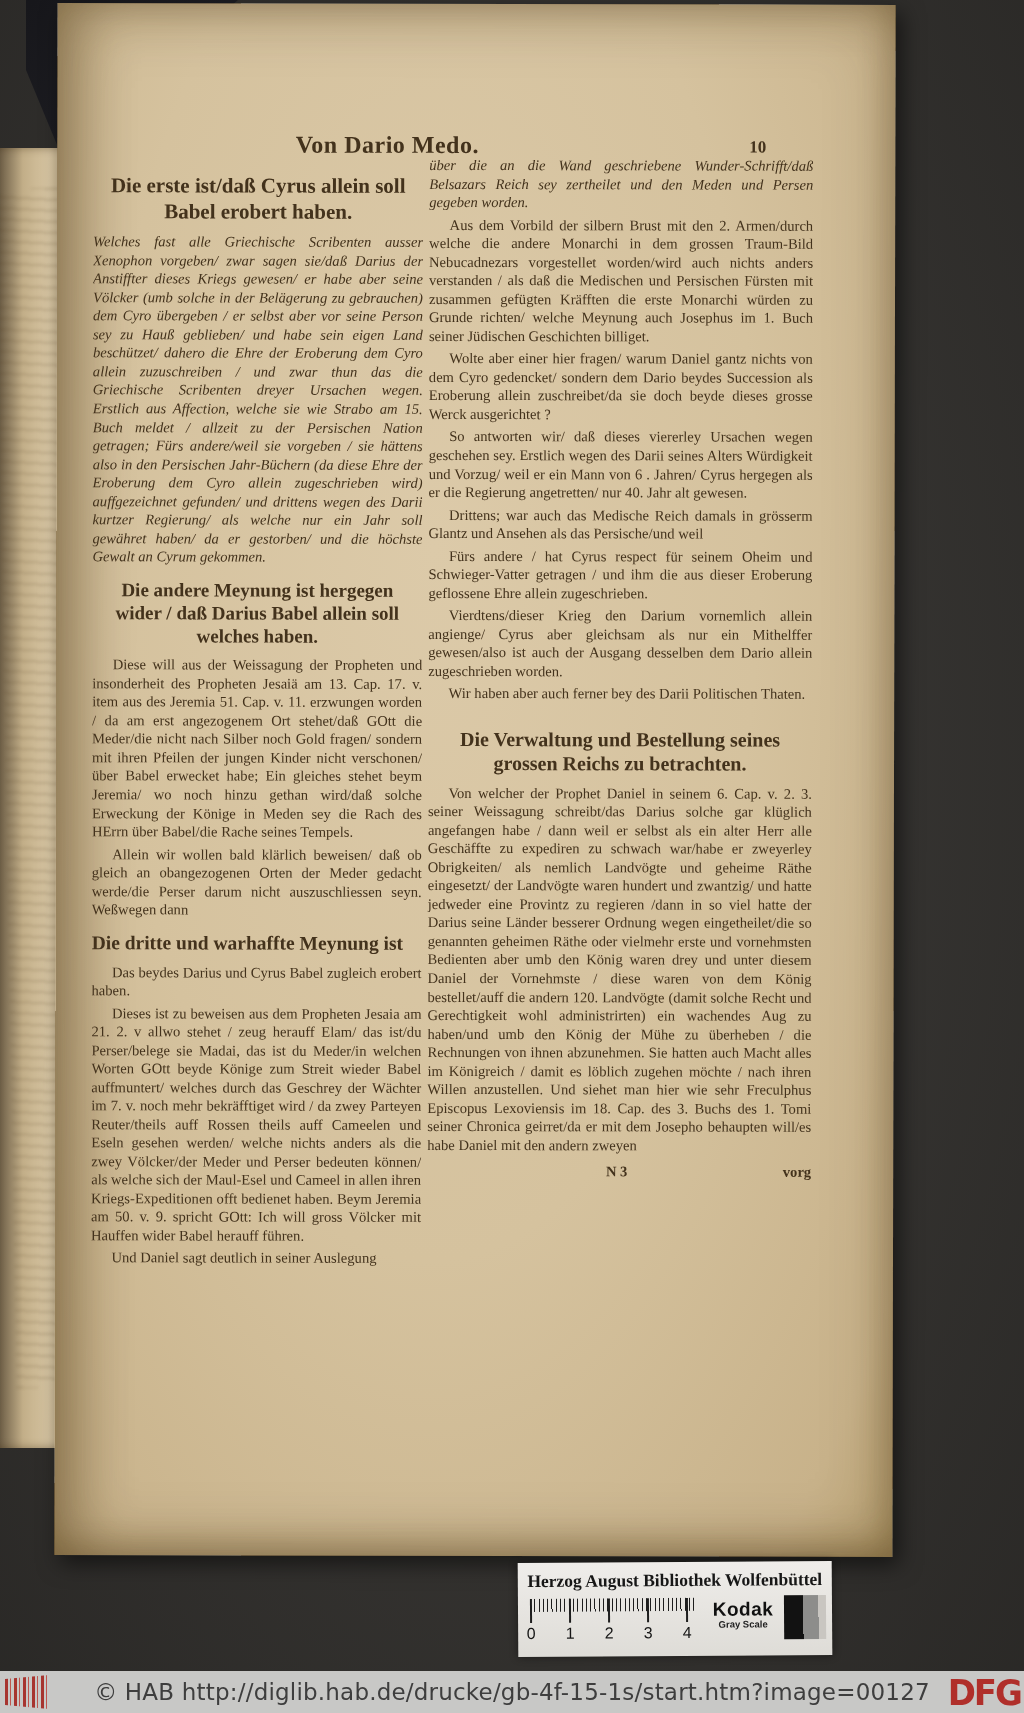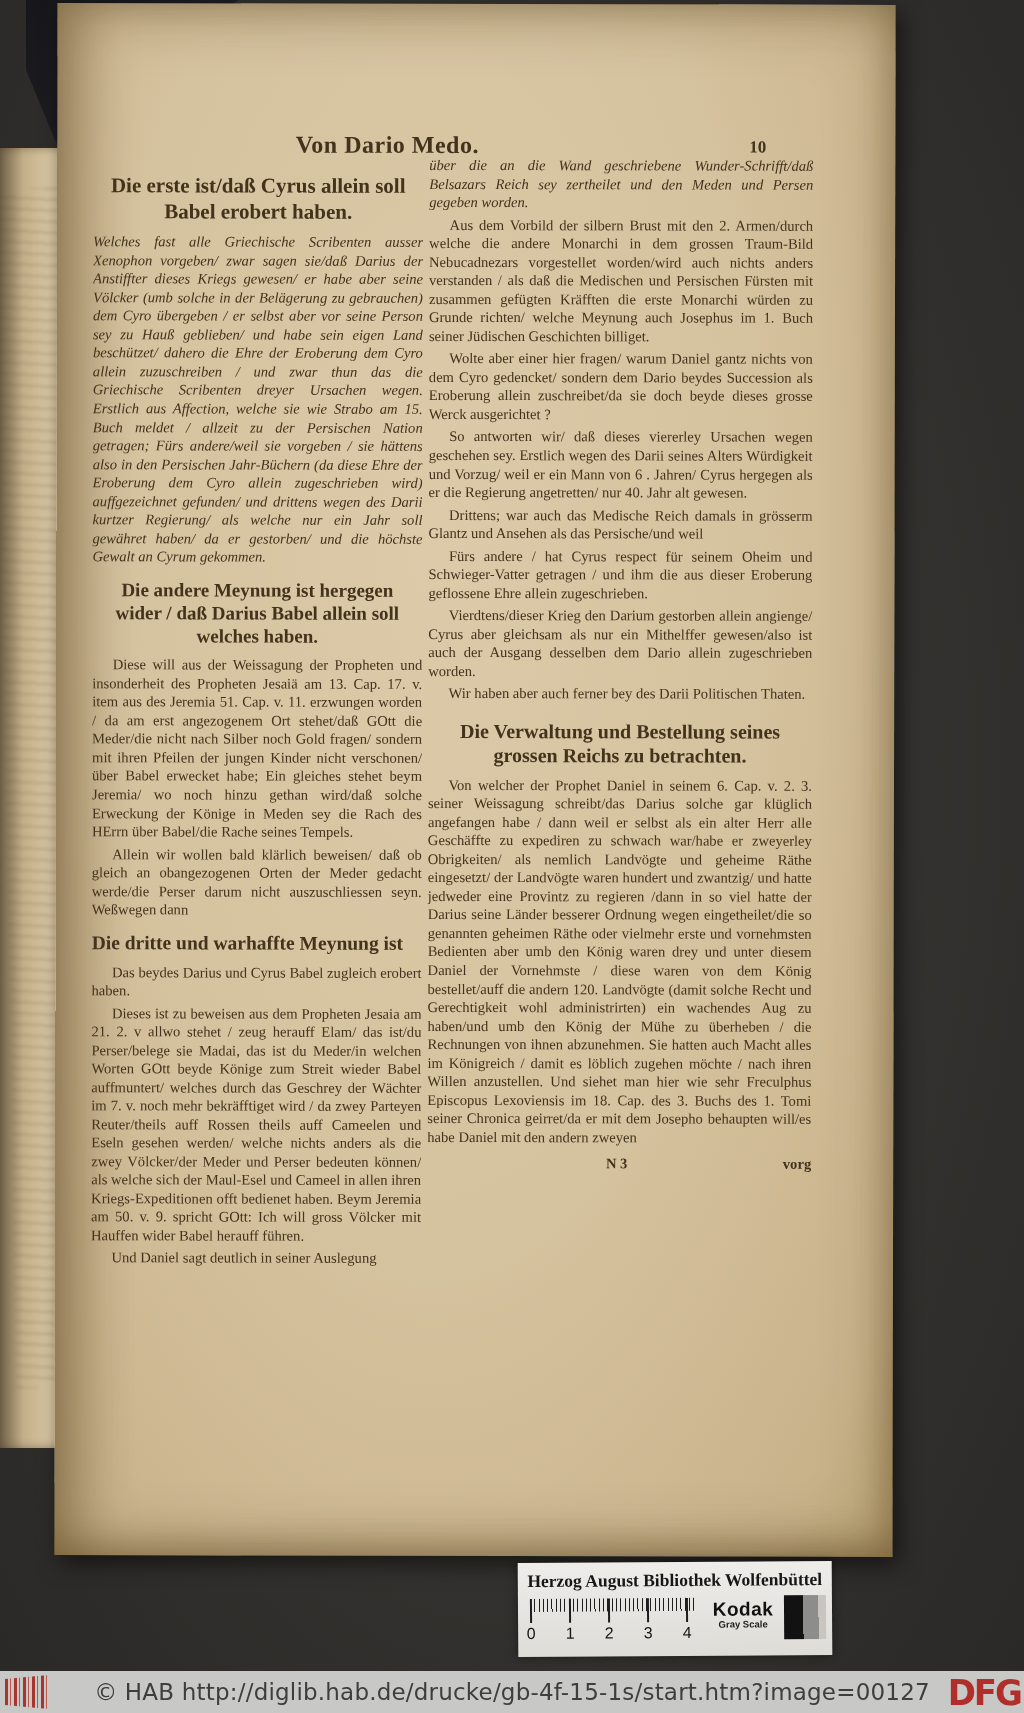--- a/index.html
+++ b/index.html
@@ -28,21 +28,21 @@
   .running-head{position:absolute;top:128px;left:120px;width:420px;text-align:center;
     font-weight:bold;font-size:24px;letter-spacing:.5px;}
   .pageno{position:absolute;top:133px;left:692px;font-size:17px;font-weight:bold;}
   .col{position:absolute;font-size:14.6px;line-height:1.27;text-align:justify;}
   #colL{top:168px;left:36px;width:330px;height:1360px;overflow:hidden;}
   #colR{top:152px;left:372px;width:384px;height:1330px;overflow:hidden;}
   .head{font-weight:bold;text-align:center;line-height:1.22;margin:12px 6px 8px;}
   .h1{font-size:21px;margin-top:2px;}
   .h2{font-size:19px;}
   .h3{font-size:19.5px;text-align:left;margin-left:0;}
-  .hr1{font-size:20px;margin-top:16px;}
+  .hr1{font-size:20px;margin-top:24px;}
   p.para{margin:0 0 4px;text-indent:1.4em;}
   p.noind{text-indent:0;font-style:italic;}
   .sigrow{display:flex;margin-top:8px;font-weight:bold;}
   .sigrow .sp1{flex:1.15;} .sigrow .sp2{flex:1;}
   
   .kodak-label{position:absolute;left:518px;top:1562px;width:314px;height:94px;
     background:linear-gradient(#efedea,#dedcd7);box-shadow:0 0 8px rgba(0,0,0,.45);
     transform:rotate(-.4deg);}
   .lib-name{position:absolute;top:8px;left:0;width:100%;text-align:center;font-weight:bold;
     font-size:17.5px;color:#171717;font-family:"Liberation Serif",serif;}
@@ -94,21 +94,21 @@
       <p class="para">Und Daniel sagt deutlich in seiner Auslegung</p>
     </div>
 
     <div class="col" id="colR">
       <p class="para noind">über die an die Wand geschriebene Wunder-Schrifft/daß Belsazars Reich sey zertheilet und den Meden und Persen gegeben worden.</p>
       <p class="para">Aus dem Vorbild der silbern Brust mit den 2. Armen/durch welche die andere Monarchi in dem grossen Traum-Bild Nebucadnezars vorgestellet worden/wird auch nichts anders verstanden / als daß die Medischen und Persischen Fürsten mit zusammen gefügten Kräfften die erste Monarchi würden zu Grunde richten/ welche Meynung auch Josephus im 1. Buch seiner Jüdischen Geschichten billiget.</p>
       <p class="para">Wolte aber einer hier fragen/ warum Daniel gantz nichts von dem Cyro gedencket/ sondern dem Dario beydes Succession als Eroberung allein zuschreibet/da sie doch beyde dieses grosse Werck ausgerichtet ?</p>
       <p class="para">So antworten wir/ daß dieses viererley Ursachen wegen geschehen sey. Erstlich wegen des Darii seines Alters Würdigkeit und Vorzug/ weil er ein Mann von 6 . Jahren/ Cyrus hergegen als er die Regierung angetretten/ nur 40. Jahr alt gewesen.</p>
       <p class="para">Drittens; war auch das Medische Reich damals in grösserm Glantz und Ansehen als das Persische/und weil</p>
       <p class="para">Fürs andere / hat Cyrus respect für seinem Oheim und Schwieger-Vatter getragen / und ihm die aus dieser Eroberung geflossene Ehre allein zugeschrieben.</p>
-      <p class="para">Vierdtens/dieser Krieg den Darium gestorben allein angienge/ Cyrus aber gleichsam als nur ein Mithelffer gewesen/also ist auch der Ausgang desselben dem Dario allein zugeschrieben worden.</p>
+      <p class="para">Vierdtens/dieser Krieg den Darium vornemlich allein angienge/ Cyrus aber gleichsam als nur ein Mithelffer gewesen/also ist auch der Ausgang desselben dem Dario allein zugeschrieben worden.</p>
       <p class="para">Wir haben aber auch ferner bey des Darii Politischen Thaten.</p>
       <div class="head hr1">Die Verwaltung und Bestellung seines grossen Reichs zu betrachten.</div>
       <p class="para">Von welcher der Prophet Daniel in seinem 6. Cap. v. 2. 3. seiner Weissagung schreibt/das Darius solche gar klüglich angefangen habe / dann weil er selbst als ein alter Herr alle Geschäffte zu expediren zu schwach war/habe er zweyerley Obrigkeiten/ als nemlich Landvögte und geheime Räthe eingesetzt/ der Landvögte waren hundert und zwantzig/ und hatte jedweder eine Provintz zu regieren /dann in so viel hatte der Darius seine Länder besserer Ordnung wegen eingetheilet/die so genannten geheimen Räthe oder vielmehr erste und vornehmsten Bedienten aber umb den König waren drey und unter diesem Daniel der Vornehmste / diese waren von dem König bestellet/auff die andern 120. Landvögte (damit solche Recht und Gerechtigkeit wohl administrirten) ein wachendes Aug zu haben/und umb den König der Mühe zu überheben / die Rechnungen von ihnen abzunehmen. Sie hatten auch Macht alles im Königreich / damit es löblich zugehen möchte / nach ihren Willen anzustellen. Und siehet man hier wie sehr Freculphus Episcopus Lexoviensis im 18. Cap. des 3. Buchs des 1. Tomi seiner Chronica geirret/da er mit dem Josepho behaupten will/es habe Daniel mit den andern zweyen</p>
       <div class="sigrow">
         <span class="sp1"></span>
         <span>N 3</span>
         <span class="sp2"></span>
         <span>vorg</span>
       </div>
     </div>

